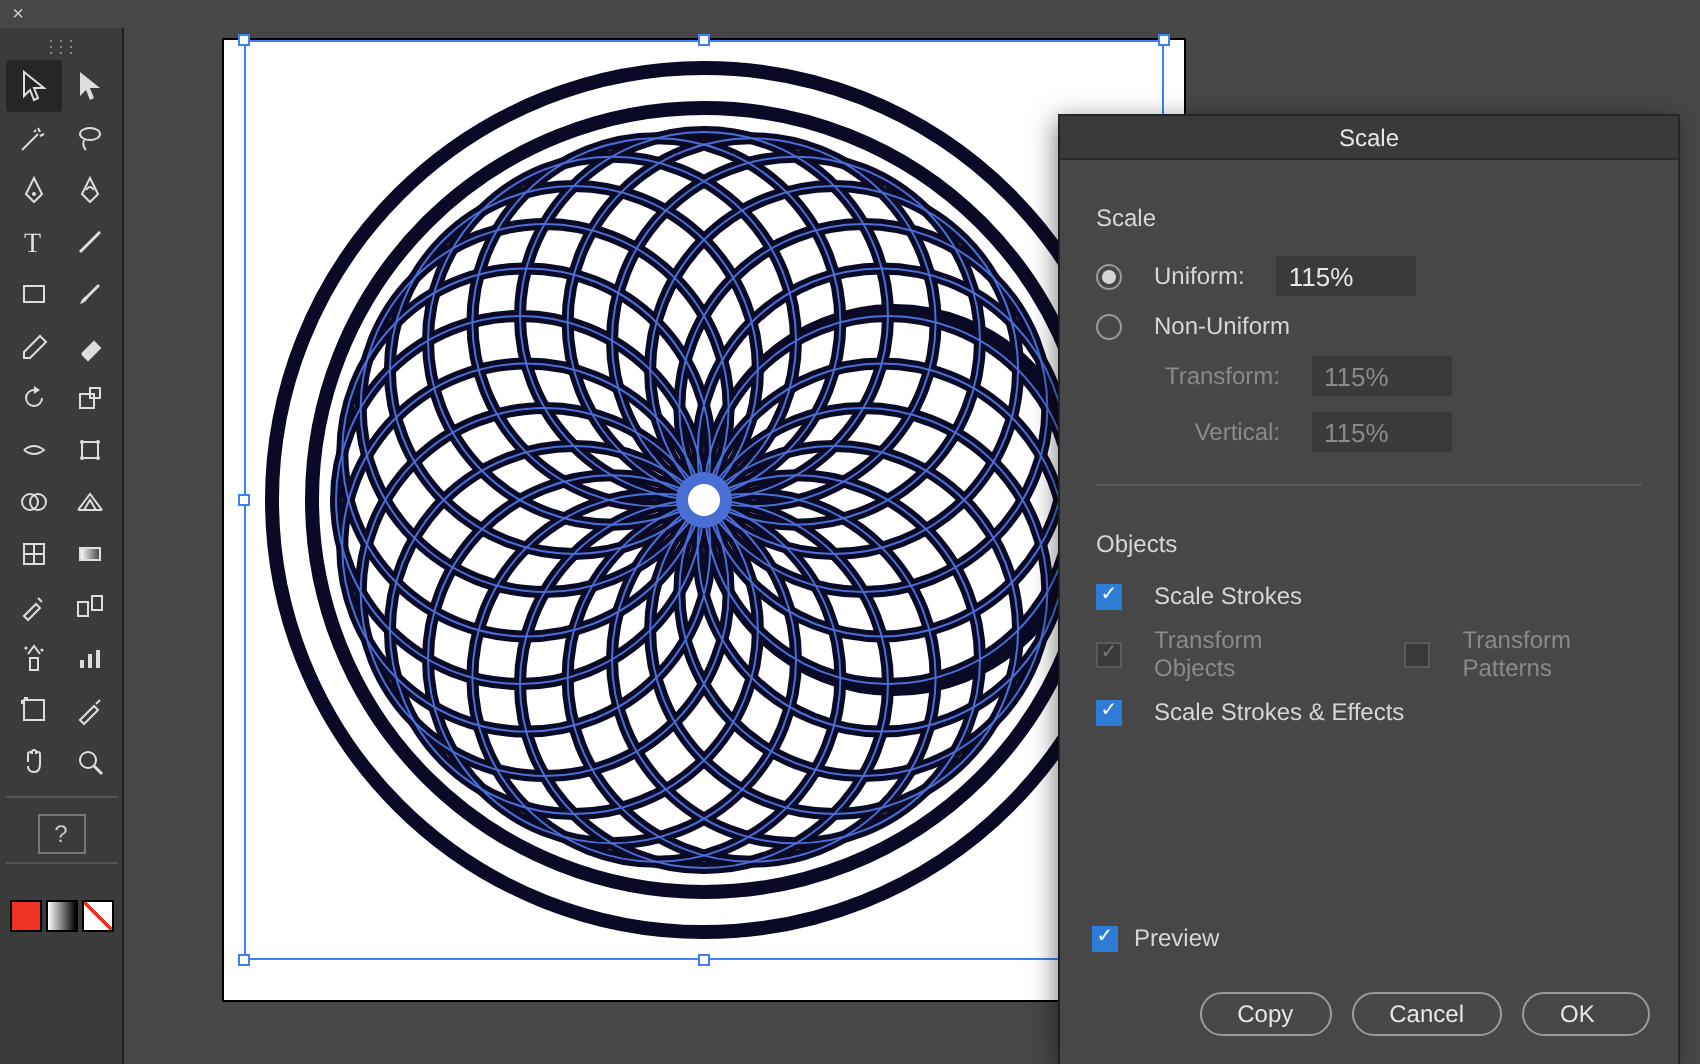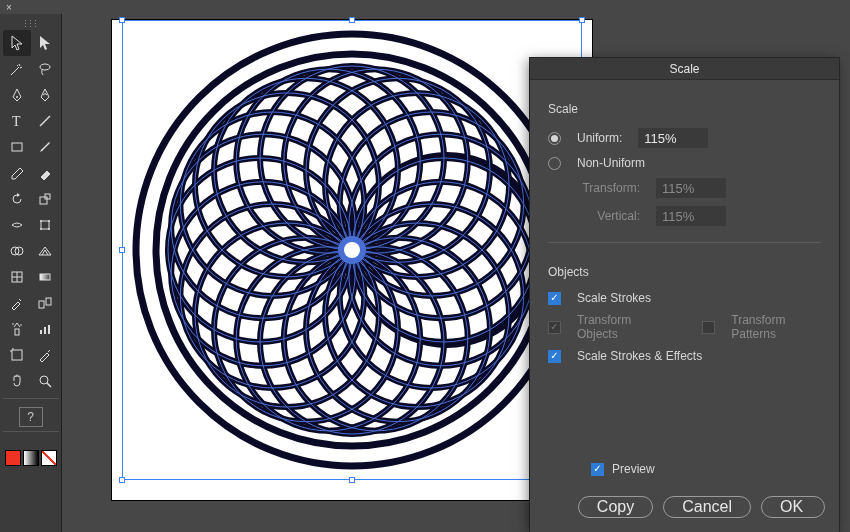--- a/index.html
+++ b/index.html
@@ -111,24 +111,24 @@
   .lbl-right { width:74px; text-align:right; font-size:12px; }
   .nudge-input {
     width:70px; height:20px; background:#3a3a3a;
     display:flex; align-items:center; padding:0 6px;
     color:#e6e6e6; font-size:13px;
   }
   .dimmed { color:#8a8a8a; }
   .btn-row { display:flex; gap:10px; justify-content:flex-end; padding: 0 14px 14px; position:absolute; bottom:0; left:0; right:0;}
   .btn {
     height:22px; padding:0 18px; border:1px solid #9a9a9a; border-radius:11px;
-    background:transparent; color:#e6e6e6; font-size:16px; display:flex; align-items:center;
+    background:transparent; color:#e6e6e6; font-size:12px; display:flex; align-items:center;
   }
   .btn.primary { min-width:64px; justify-content:flex-start; }
-  .preview-row { position:absolute; left:16px; bottom:56px; display:flex; align-items:center; gap:8px;margin-left:45px; }
+  .preview-row { position:absolute; left:16px; bottom:56px; display:flex; align-items:center; gap:8px; }
 </style>
 </head>
 <body>
 
 <div class="close-pill">
   <span>×</span>
 </div>
 
 <div class="tools">
   <div class="palette-grip">

